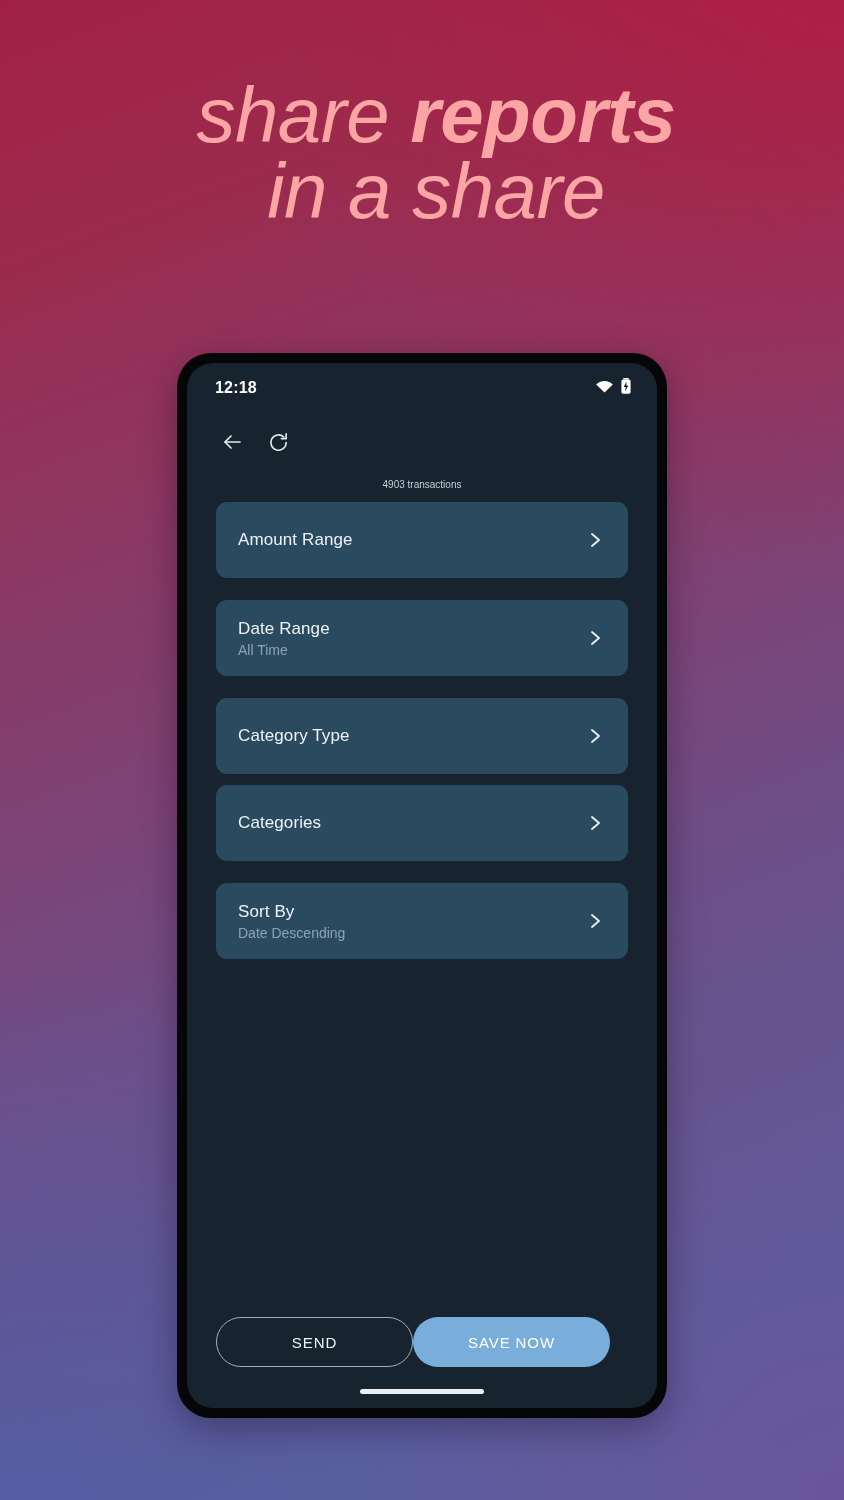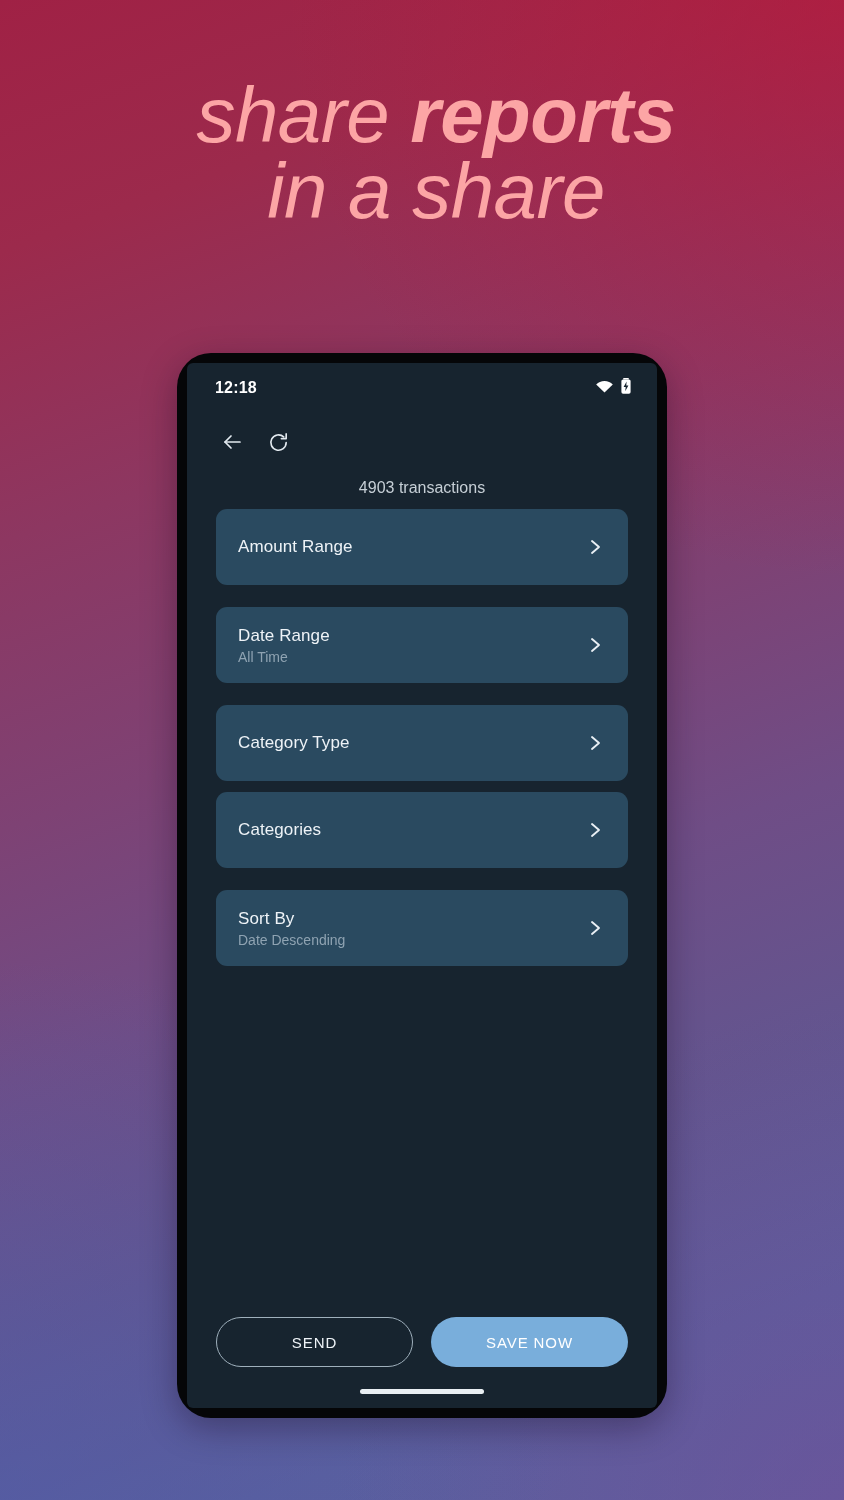--- a/index.html
+++ b/index.html
@@ -74,21 +74,21 @@
     z-index: 4;
     padding: 10px;
     box-shadow: 0 10px 34px rgba(20,5,25,0.35);
   }
 
   #screen {
     position: relative;
     width: 100%;
     height: 100%;
     background: #17242f;
-    border-radius: 6px;
+    border-radius: 26px;
     overflow: hidden;
     display: flex;
     flex-direction: column;
   }
 
   
   #statusbar {
     height: 50px;
     flex: 0 0 50px;
     display: flex;
@@ -129,21 +129,21 @@
     text-align: center;
     font-size: 25px;
     font-weight: 400;
     color: #e7edf1;
     letter-spacing: 0.2px;
   }
 
   
   #txcount {
     text-align: center;
-    font-size: 16px;
+    font-size: 10px;
     color: #c6cfd6;
     padding: 4px 0 12px;
     flex: 0 0 auto;
   }
 
   
   #cards {
     flex: 1 1 auto;
     padding: 0 29px;
     overflow: hidden;
@@ -175,22 +175,20 @@
     align-items: center;
     justify-content: center;
     width: 22px;
   }
 
   
   #actions {
     flex: 0 0 auto;
     display: flex;
     align-items: center;
-    justify-content: space-between;
-    gap: 14px;
     padding: 0 29px 0 29px;
     margin-bottom: 22px;
   }
   .btn {
     height: 50px;
     border-radius: 25px;
     display: flex;
     align-items: center;
     justify-content: center;
     font-size: 15px;

